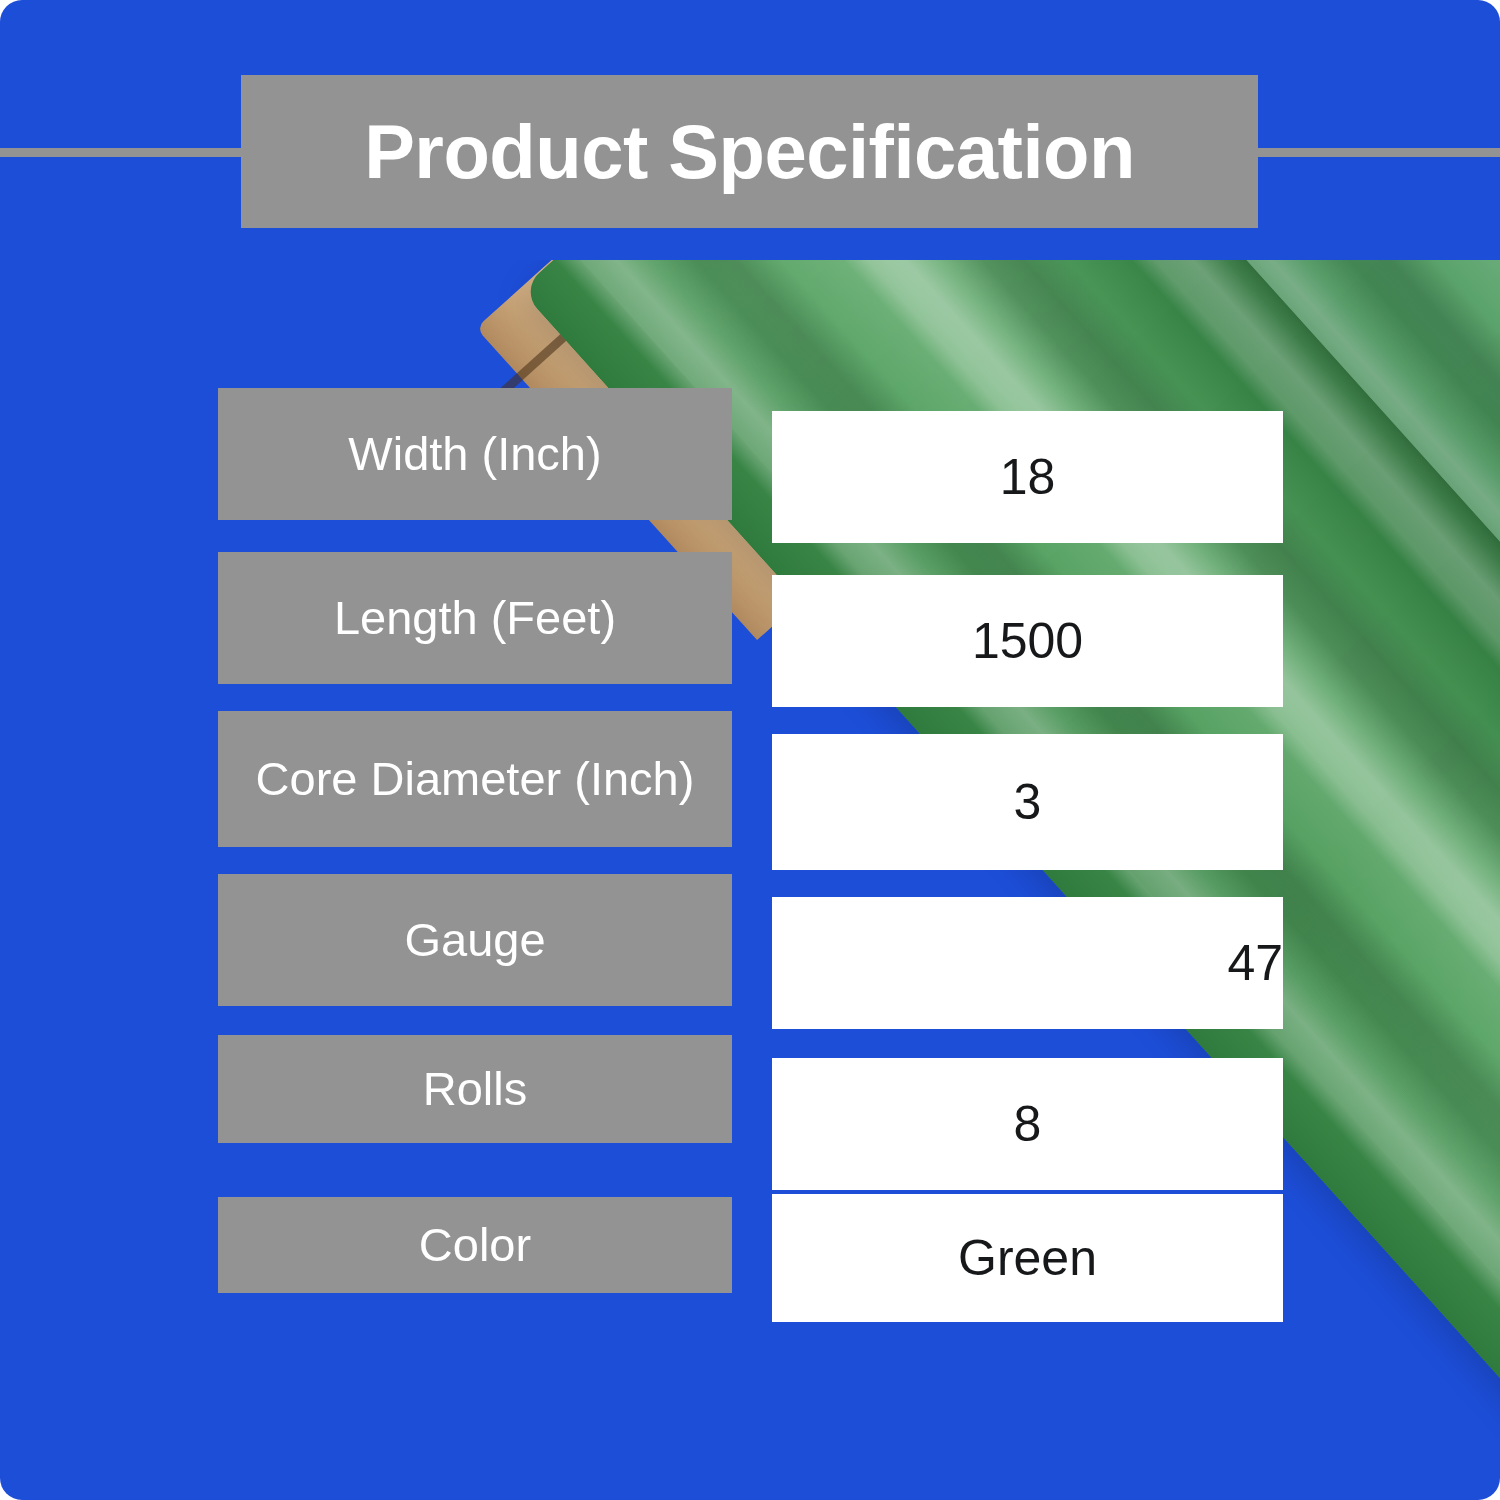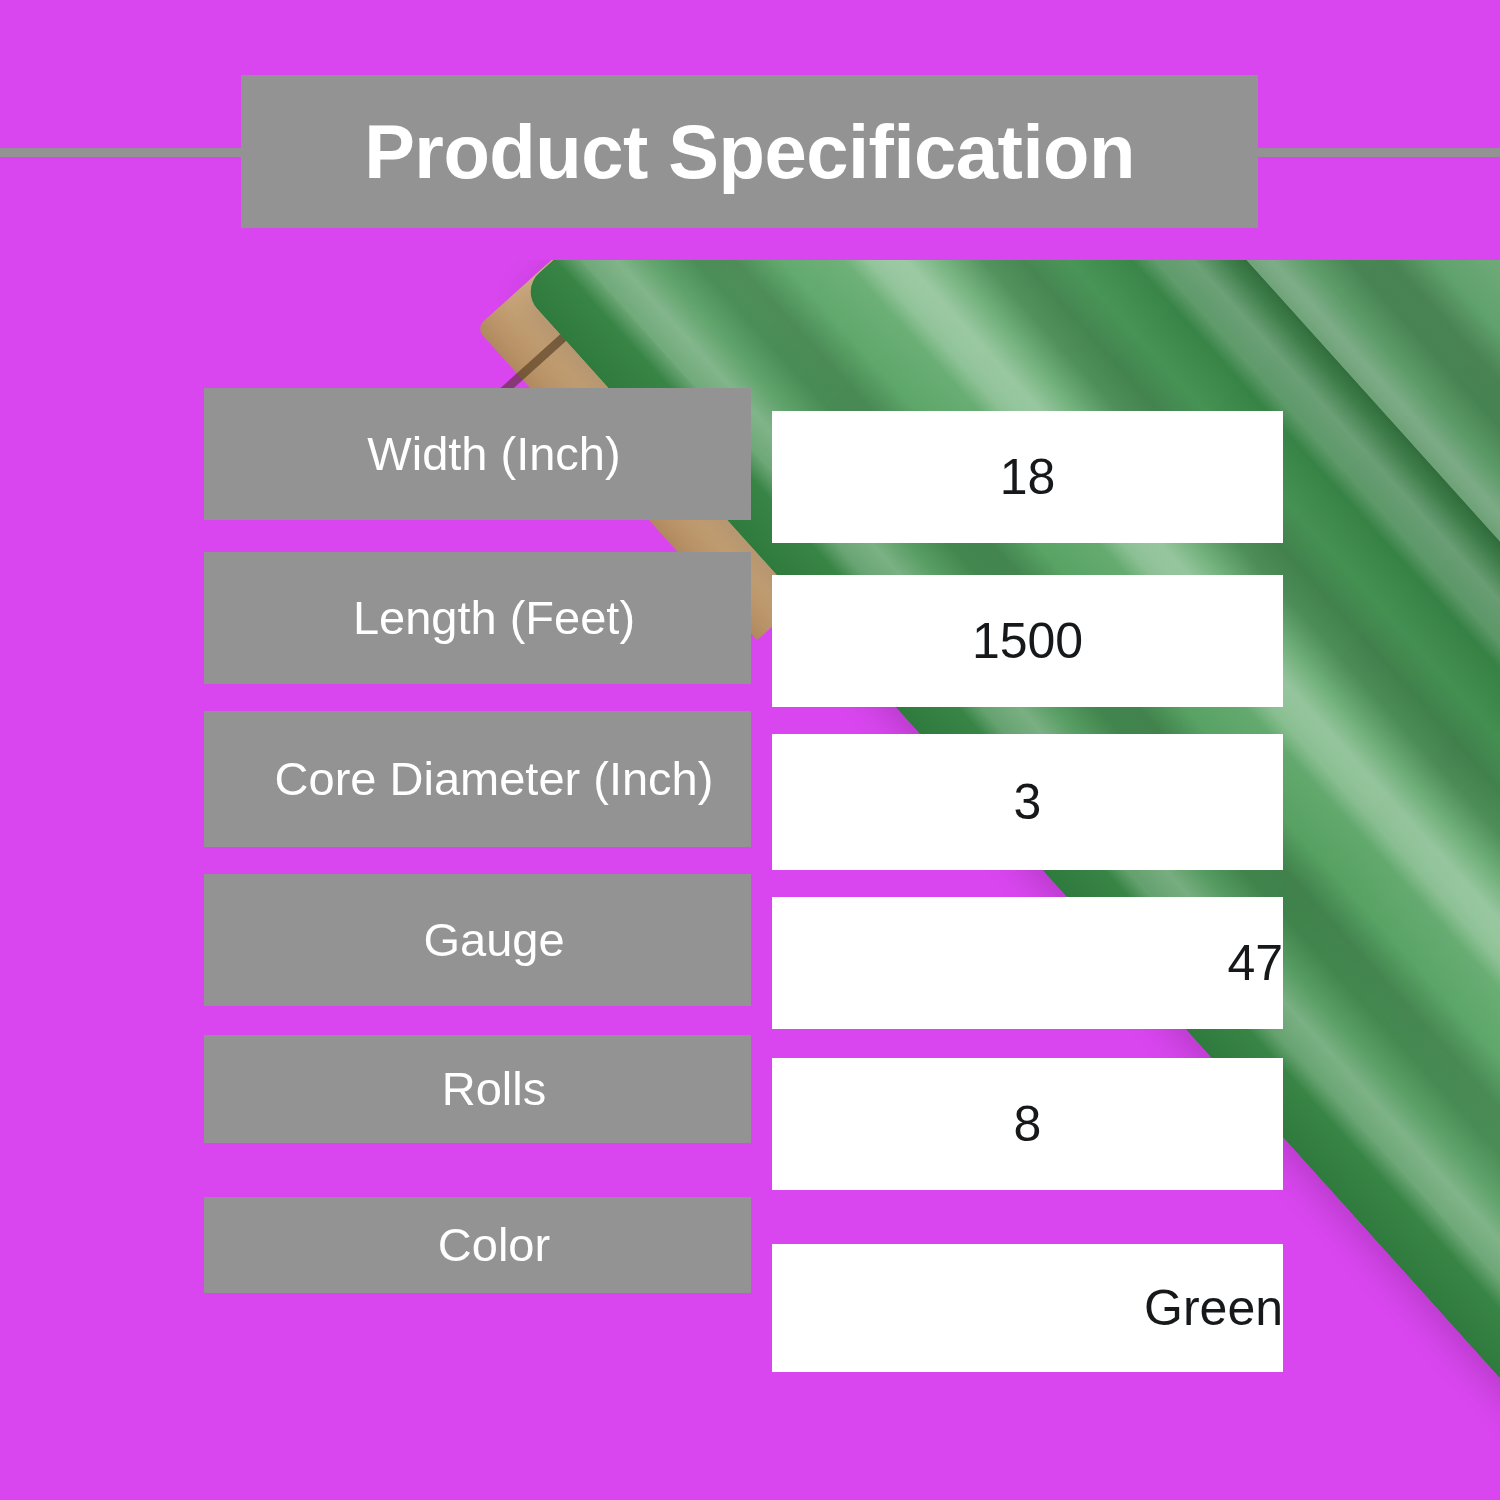--- a/index.html
+++ b/index.html
@@ -4,23 +4,24 @@
 <style>
   html, body {
     margin: 0;
     padding: 0;
     background: #ffffff;
   }
   #page {
     position: relative;
     width: 1500px;
     height: 1500px;
-    background: #d946ef;
+    background: #1d4ed8;
     overflow: hidden;
     font-family: "Liberation Sans", sans-serif;
+    border-radius: 22px;
   }
 
   
   #header-rule-left, #header-rule-right {
     position: absolute;
     height: 9px;
     background: #939393;
     top: 148px;
   }
   #header-rule-left  { left: 0px;    width: 245px; }
@@ -132,28 +133,27 @@
   
   #spec-table {
     position: absolute;
     left: 0; top: 0;
     width: 1500px; height: 1500px;
   }
   .spec-row { position: absolute; left: 0; width: 1500px; }
 
   .label-cell {
     position: absolute;
-    left: 204px;
+    left: 218px;
     width: 514px;
     background: #939393;
     display: flex;
     align-items: center;
     justify-content: center;
     text-align: center;
-    padding-left: 33px;
   }
   .label-text {
     color: #ffffff;
     font-size: 47px;
     font-weight: 400;
     line-height: 1.05;
     letter-spacing: 0px;
     font-family: "Liberation Sans", sans-serif;
     padding: 0 10px;
   }
@@ -240,19 +240,19 @@
       </div>
       <div class="value-cell" style="top:1035px;height:132px;">
         <span class="value-text">8</span>
       </div>
     </div>
 
     <div class="spec-row">
       <div class="label-cell" style="top:1197px;height:96px;">
         <span class="label-text">Color</span>
       </div>
-      <div class="value-cell" style="top:1221px;height:128px;justify-content:flex-end;">
+      <div class="value-cell" style="top:1171px;height:128px;">
         <span class="value-text">Green</span>
       </div>
     </div>
 
   </div>
 </div>
 
 </body></html>

